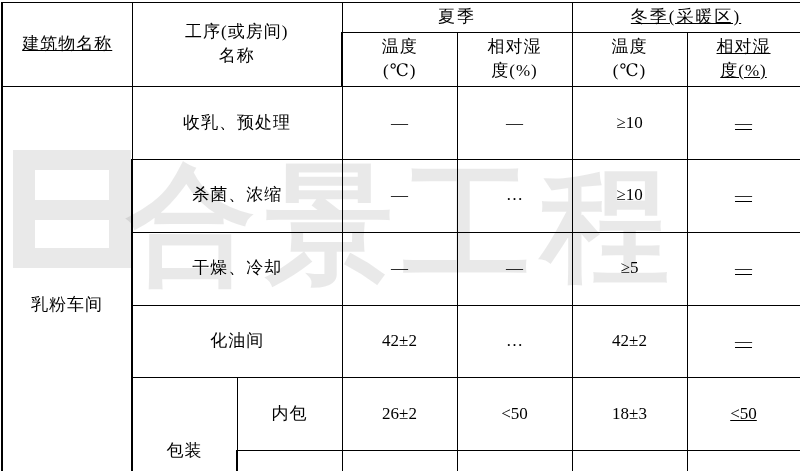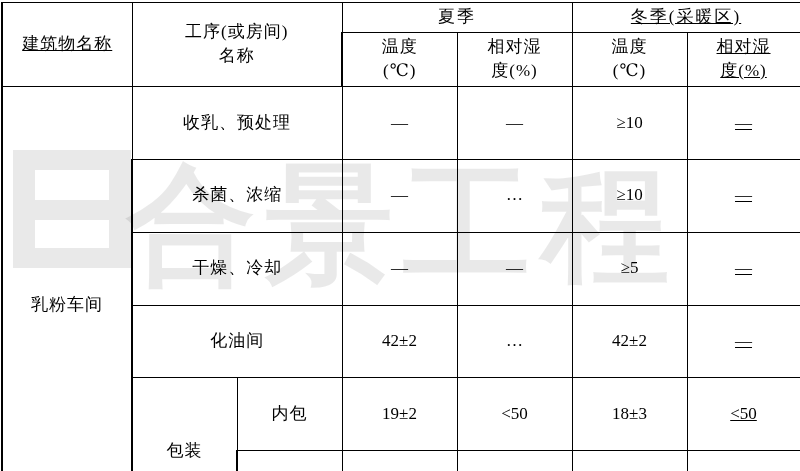--- a/index.html
+++ b/index.html
@@ -179,21 +179,21 @@
       <tr>
         <td colspan="2" class="rowname">化油间</td>
         <td class="val">42±2</td>
         <td class="val">…</td>
         <td class="val">42±2</td>
         <td class="val right-edge">—</td>
       </tr>
       <tr>
         <td rowspan="2" class="rowname">包装</td>
         <td class="rowname">内包</td>
-        <td class="val">19±2</td>
+        <td class="val">26±2</td>
         <td class="val">&lt;50</td>
         <td class="val">18±3</td>
         <td class="val right-edge">&lt;50</td>
       </tr>
       <tr class="outer-bottom">
         <td class="rowname">外包</td>
         <td class="val">—</td>
         <td class="val">&lt;70</td>
         <td class="val">18±2</td>
         <td class="val right-edge">30～70</td>

